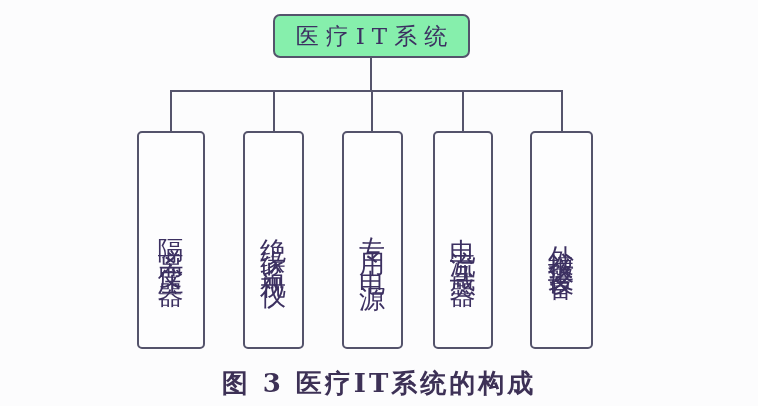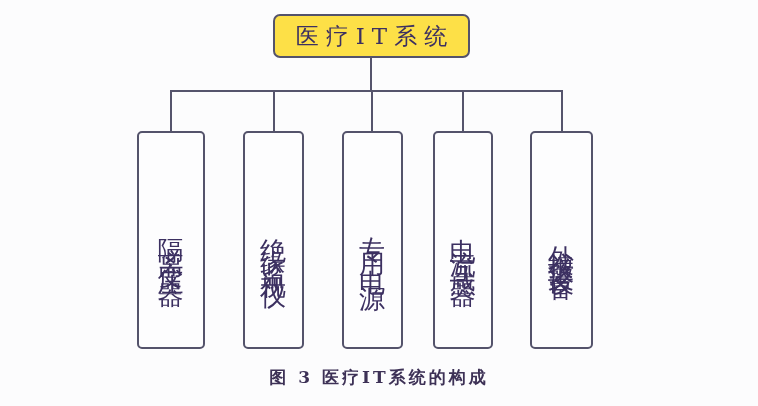--- a/index.html
+++ b/index.html
@@ -11,21 +11,21 @@
     font-family: "DejaVu Serif", "Liberation Serif", serif;
     overflow: hidden;
   }
   
   .root-box {
     position: absolute;
     left: 273px; top: 14px;
     width: 197px; height: 44px;
     border: 2px solid #54536b;
     border-radius: 7px;
-    background: #fde047;
+    background: #86efac;
     display: flex; align-items: center; justify-content: center;
     box-sizing: border-box;
   }
   .root-label {
     font-size: 23px;
     letter-spacing: 7px;
     padding-left: 7px; 
     color: #3c3061;
     white-space: nowrap;
   }
@@ -60,21 +60,21 @@
     letter-spacing: 11px;     
     padding-top: 11px;        
   }
   .c3 .child-label { letter-spacing: 17px; padding-top: 17px; } 
   .c5 .child-label { letter-spacing: 6px;  padding-top: 6px;  } 
   
   .caption {
     position: absolute;
     left: 0; right: 0; top: 366px;
     text-align: center;
-    font-size: 17px;
+    font-size: 26px;
     font-weight: bold;
     letter-spacing: 3px;
     color: #3d3156;
   }
 </style>
 </head>
 <body>
 
 <div class="canvas">
 

